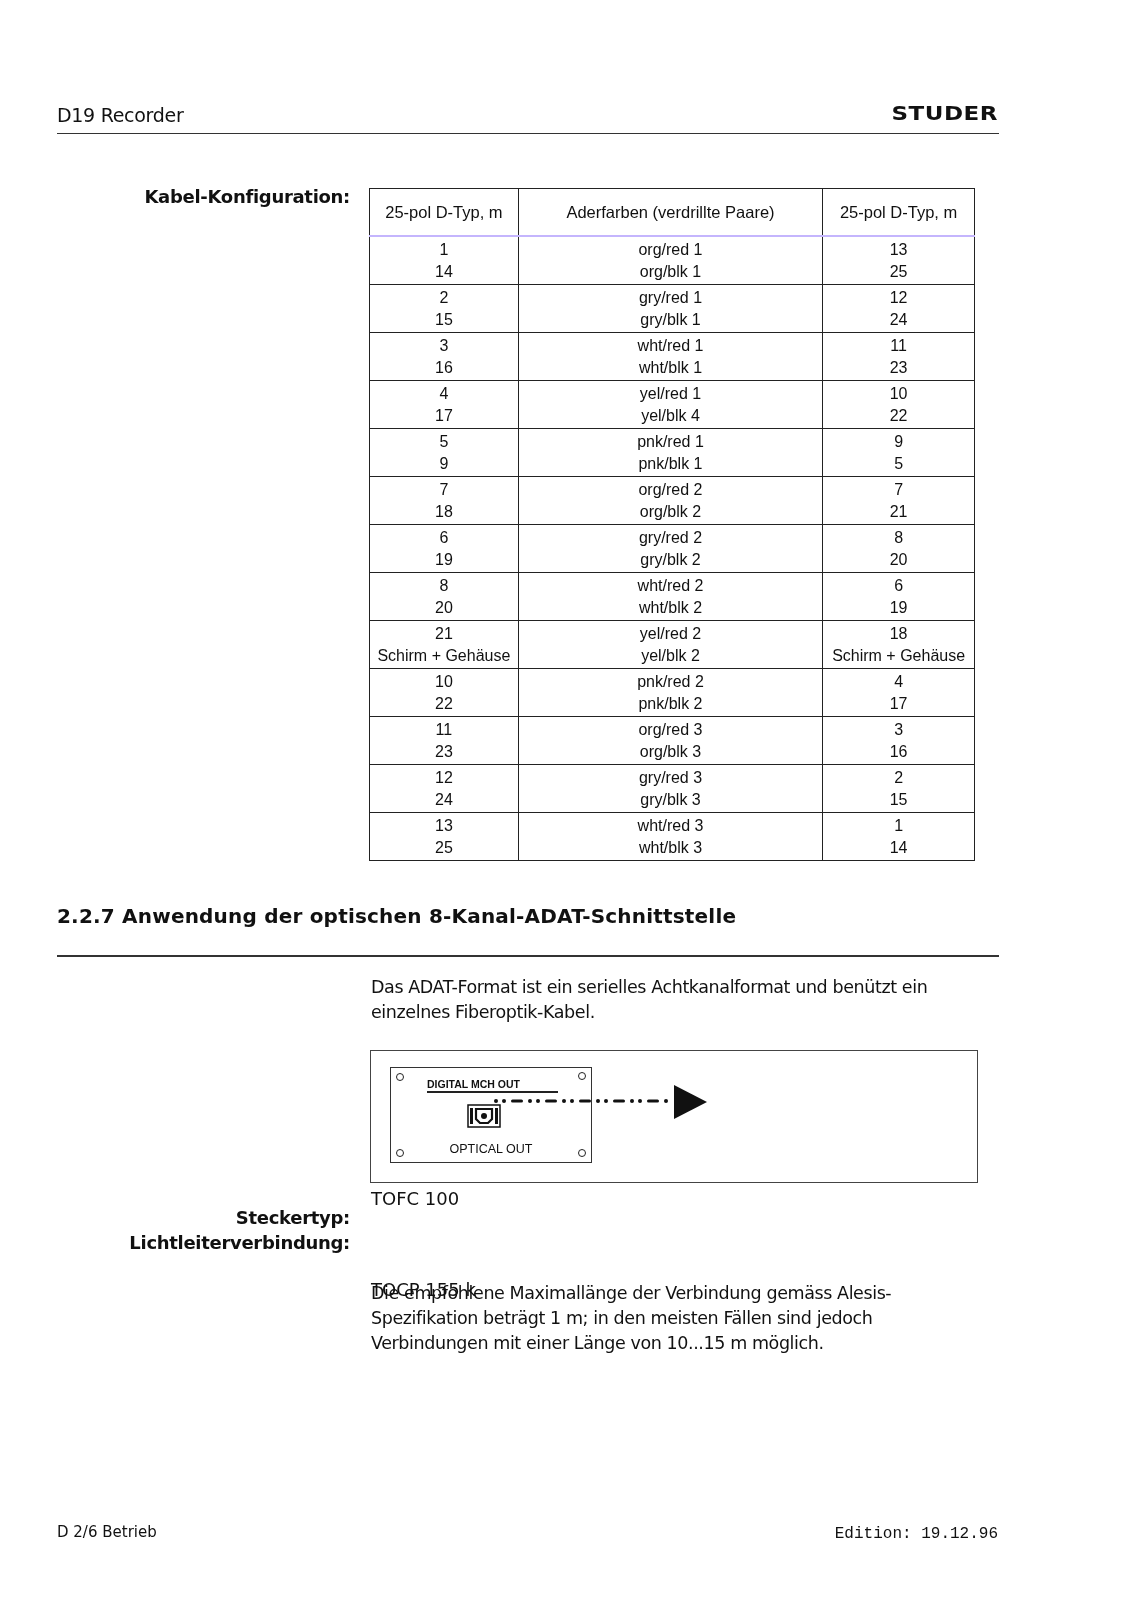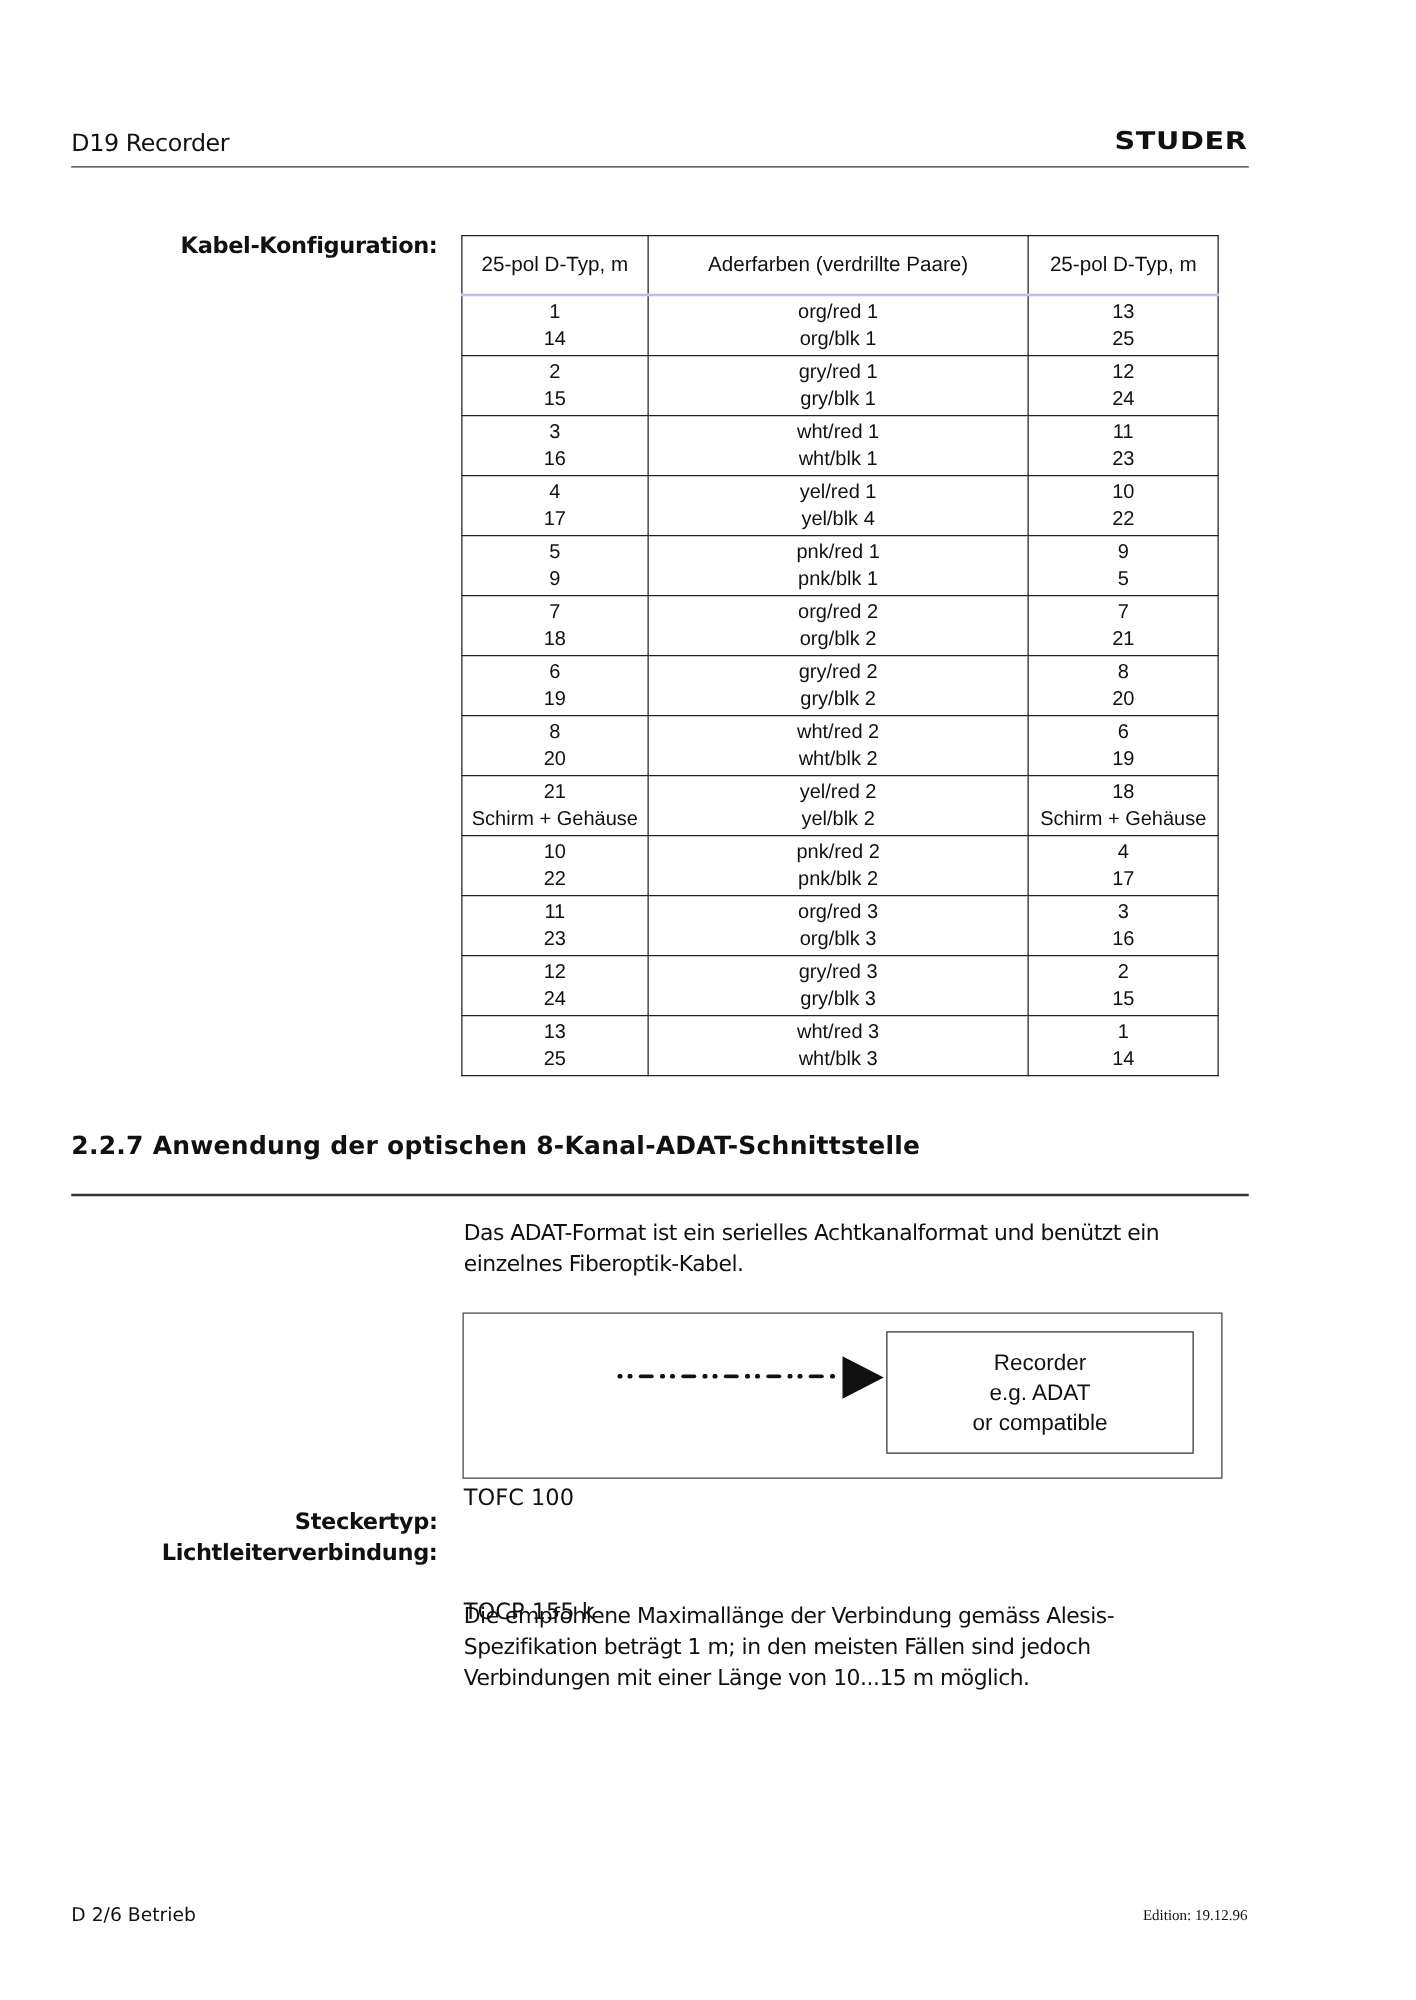--- a/index.html
+++ b/index.html
@@ -32,21 +32,21 @@
   .panel-label-bottom { position: absolute; left: 0; width: 100%; text-align: center; top: 74px; font-size: 12.5px; font-family: "Liberation Sans", sans-serif; }
   .connector { position: absolute; left: 76px; top: 36px; width: 34px; height: 24px; }
   .link-line { position: absolute; left: 122px; top: 48px; height: 4px; width: 300px; }
   .arrow-head { position: absolute; left: 303px; top: 34px; width: 0; height: 0; border-top: 17px solid transparent; border-bottom: 17px solid transparent; border-left: 33px solid #111; }
   .recorder { position: absolute; left: 338px; top: 14px; width: 244px; height: 96px; border: 1.5px solid #333; text-align: center; font-family: "Liberation Sans", sans-serif; font-size: 18px; line-height: 24px; display: flex; flex-direction: column; justify-content: center; }
 
   .spec-label { position: absolute; right: 783px; font-weight: bold; font-size: 18px; text-align: right; font-family: "DejaVu Sans", sans-serif; letter-spacing: -0.3px; }
   .spec-value { position: absolute; left: 371px; font-size: 18px; font-family: "DejaVu Sans", sans-serif; }
 
   .footer-left { position: absolute; left: 57px; top: 1523px; font-size: 15px; font-family: "DejaVu Sans", sans-serif; }
-  .footer-right { position: absolute; right: 135px; top: 1525px; font-size: 12px; font-family: Liberation Serif, serif; }
+  .footer-right { position: absolute; right: 135px; top: 1525px; font-size: 16px; font-family: Liberation Mono, monospace; }
 </style>
 </head>
 <body>
 
 <div class="header-left">D19 Recorder</div>
 <div class="header-logo">STUDER</div>
 <div class="header-rule"></div>
 
 <div class="side-label" style="top:186px;">Kabel-Konfiguration:</div>
 
@@ -248,20 +248,35 @@
       </tr>
     </tbody>
 </table>
 
 <div class="section-title">2.2.7  Anwendung der optischen 8-Kanal-ADAT-Schnittstelle</div>
 <div class="section-rule"></div>
 
 <div class="para" style="top:975px;">Das ADAT-Format ist ein serielles Achtkanalformat und benützt ein einzelnes Fiberoptik-Kabel.</div>
 
 <div class="figure">
+  <div class="panel">
+    <span class="screw" style="left:5px; top:5px;"></span>
+    <span class="screw" style="right:5px; top:4px;"></span>
+    <span class="screw" style="left:5px; bottom:5px;"></span>
+    <span class="screw" style="right:5px; bottom:5px;"></span>
+    <div class="panel-label-top">DIGITAL MCH OUT</div>
+    <svg class="connector" viewBox="0 0 34 24">
+      <rect x="1" y="1" width="32" height="22" fill="#fff" stroke="#111" stroke-width="1.5"></rect>
+      <rect x="3" y="4" width="3" height="16" fill="#111"></rect>
+      <rect x="28" y="4" width="3" height="16" fill="#111"></rect>
+      <path d="M9 5 H25 V15 L21 19 H13 L9 15 Z" fill="#fff" stroke="#111" stroke-width="2.2"></path>
+      <circle cx="17" cy="12" r="3" fill="#111"></circle>
+    </svg>
+    <div class="panel-label-bottom">OPTICAL OUT</div>
+  </div>
   <svg class="link-line" viewBox="0 0 300 4" preserveAspectRatio="none">
     <g fill="#111">
       <circle cx="3" cy="2" r="2"></circle>
         <circle cx="11" cy="2" r="2"></circle>
       <rect x="18" y="0.5" width="12" height="3" rx="1.5"></rect>
       <circle cx="37" cy="2" r="2"></circle>
         <circle cx="45" cy="2" r="2"></circle>
       <rect x="52" y="0.5" width="12" height="3" rx="1.5"></rect>
       <circle cx="71" cy="2" r="2"></circle>
         <circle cx="79" cy="2" r="2"></circle>
@@ -269,25 +284,20 @@
       <circle cx="105" cy="2" r="2"></circle>
         <circle cx="113" cy="2" r="2"></circle>
       <rect x="120" y="0.5" width="12" height="3" rx="1.5"></rect>
       <circle cx="139" cy="2" r="2"></circle>
         <circle cx="147" cy="2" r="2"></circle>
       <rect x="154" y="0.5" width="12" height="3" rx="1.5"></rect>
       <circle cx="173" cy="2" r="2"></circle>
     </g>
   </svg>
   <div class="arrow-head"></div>
-  <div class="recorder">
-    <span>Recorder</span>
-    <span>e.g. ADAT</span>
-    <span>or compatible</span>
-  </div>
 </div>
 
 <div class="spec-label" style="top:1207px;text-align:right;">Steckertyp:</div>
 <div class="spec-value" style="top:1279px;">TOCP 155 k</div>
 <div class="spec-label" style="top:1232px;">Lichtleiterverbindung:</div>
 <div class="spec-value" style="top:1188px;">TOFC 100</div>
 
 <div class="para" style="top:1281px;">Die empfohlene Maximallänge der Verbindung gemäss Alesis-Spezifikation beträgt 1 m; in den meisten Fällen sind jedoch Verbindungen mit einer Länge von 10...15 m möglich.</div>
 
 <div class="footer-left">D 2/6  Betrieb</div>

